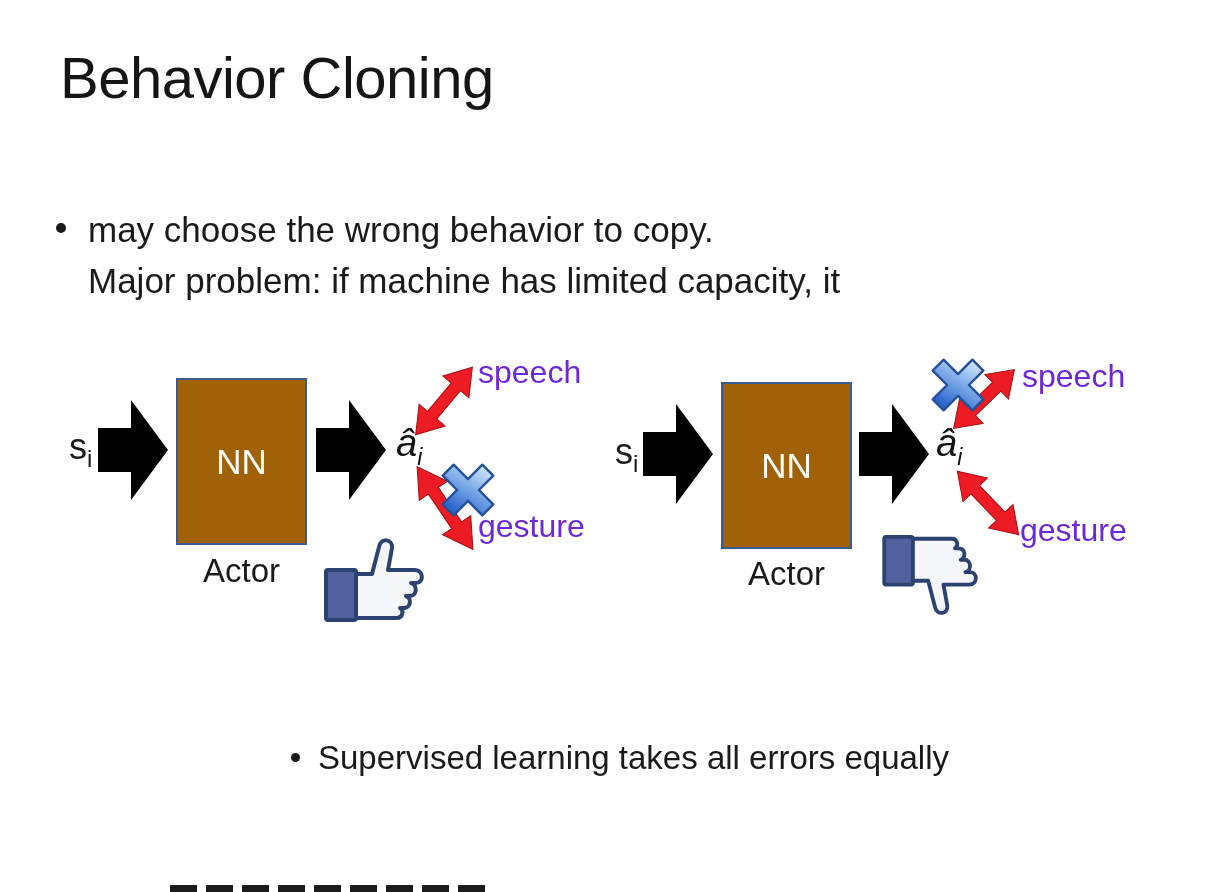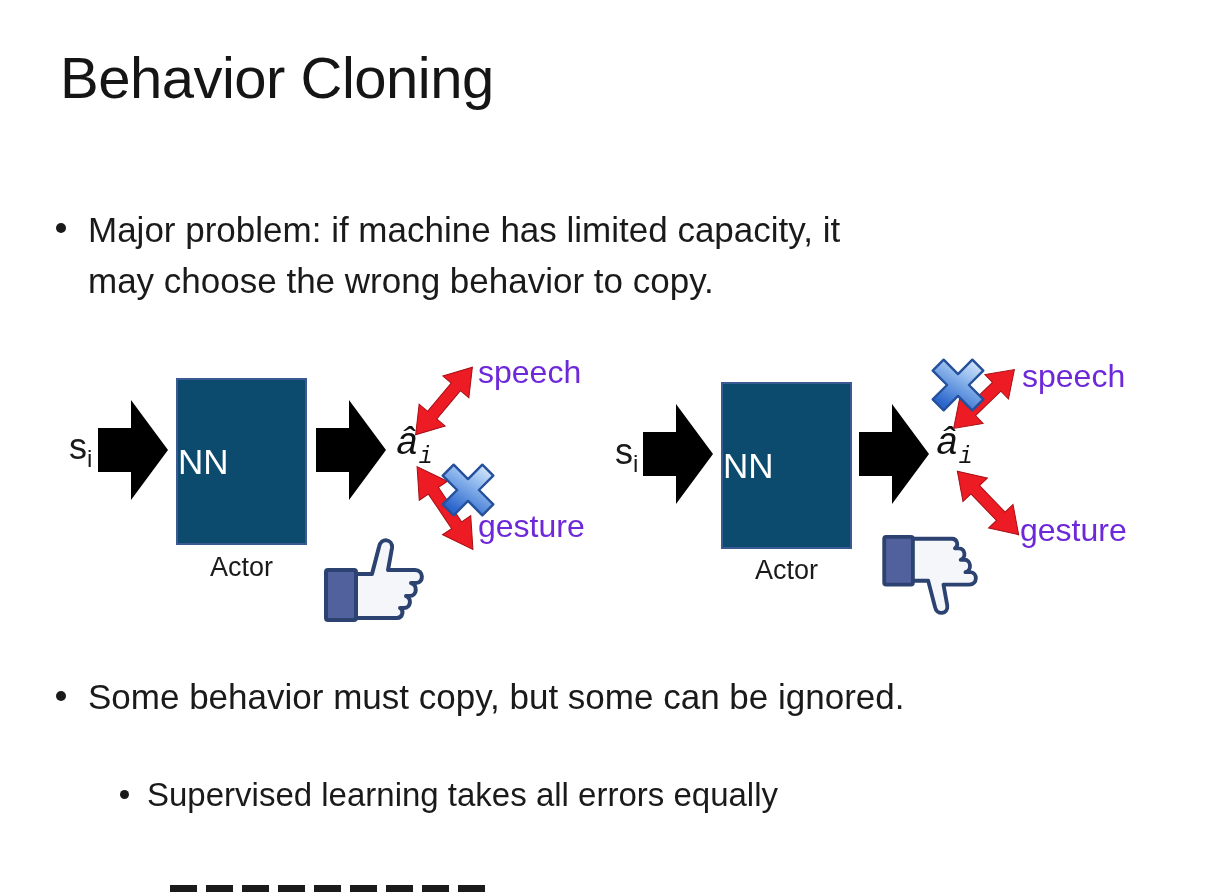--- a/index.html
+++ b/index.html
@@ -15,38 +15,38 @@
   .bullet-row { position:absolute; display:flex; align-items:flex-start; }
   .dot {
     width:10px; height:10px; border-radius:50%; background:#1a1a1a;
     flex:0 0 10px; margin-top:19px; margin-right:22px;
   }
   .dot.small { width:9px; height:9px; flex-basis:9px; margin-top:17px; margin-right:18px; }
   .b1 { left:56px; top:204px; width:1080px; }
   .b1 .txt { font-size:35px; line-height:1.47; }
   .b2 { left:56px; top:672px; width:1120px; }
   .b2 .txt { font-size:35px; line-height:1.4; }
-  .b3 { left:120px; top:773px; width:1000px; }
+  .b3 { left:120px; top:736px; width:1000px;justify-content:center; }
   .b3 .txt { font-size:33px; line-height:1.35; }
 
   .abs { position:absolute; }
   .nn-box {
-    position:absolute; width:131px; height:167px; background:#0c4a6e;
-    border:2px solid #3A5A94; display:flex; align-items:center; justify-content:flex-start;
+    position:absolute; width:131px; height:167px; background:#a16207;
+    border:2px solid #3A5A94; display:flex; align-items:center; justify-content:center;
     color:#ffffff; font-size:35px;
   }
   .io-label { position:absolute; font-size:36px;margin-left:25px; }
   .io-label sub, .out-label sub { font-size:24px; }
   .out-label {
-    position:absolute; font-family:Liberation Mono, monospace; font-style:italic;
+    position:absolute; font-family:Liberation Sans, sans-serif; font-style:italic;
     font-size:38px; color:#111;
   }
   .out-label sub { font-size:23px; }
   .branch-label { position:absolute; font-size:32px; color:#6d28d9; }
-  .actor-label { position:absolute; width:131px; text-align:center; font-size:27px; }
+  .actor-label { position:absolute; width:131px; text-align:center; font-size:33px; }
   .red-arrow { position:absolute; }
   .cross-icon { position:absolute; z-index:5; }
   .thumb { position:absolute; }
   .thumb.down svg { transform:scaleY(-1); }
   .cropped-bar {
     position:absolute; left:170px; bottom:0; width:322px; height:7px;
     background:repeating-linear-gradient(90deg,#1b1b1b 0 27px, transparent 27px 36px);
   }
 </style>
 </head>
@@ -62,22 +62,22 @@
   </defs>
 </svg>
 
 <div class="slide">
 
   <h1 class="title">Behavior Cloning</h1>
 
   <div class="bullet-row b1">
     <span class="dot"></span>
     <div class="txt">
+      <div>may choose the wrong behavior to copy.</div>
       <div>Major problem: if machine has limited capacity, it</div>
-      <div>may choose the wrong behavior to copy.</div>
     </div>
   </div>
 
   <div>
     <div class="io-label" style="left:44px; top:426px;"><span>s</span><sub>i</sub></div>
 
     <svg class="abs" style="left:98px; top:392px;" width="72" height="116" viewBox="0 0 72 116">
       <polygon points="0,36 33,36 33,8 70,58 33,108 33,80 0,80" fill="#000"></polygon>
     </svg>
 
@@ -151,24 +151,20 @@
     <div class="actor-label" style="left:721px; top:555px;">Actor</div>
 
     <div class="thumb down" style="left:880px; top:533px;">
       <svg width="104" height="86" viewBox="0 0 108 90">
         <rect x="4" y="36" width="30" height="50" rx="2" fill="#51619E" stroke="#2C4270" stroke-width="4"></rect>
         <path d="M34,84 V40 H50 L57,13 C59,3 71,5 70,14 L66,36 H93 C102,36 102,49 94,49 H89 C96,51 95,62 88,62 H84 C90,64 89,74 82,74 H78 C82,76 81,84 75,84 Z" fill="#F4F6FA" stroke="#2C4270" stroke-width="4" stroke-linejoin="round"></path>
       </svg>
     </div>
   </div>
 
-  <div class="bullet-row b2">
-    <span class="dot"></span>
-    <div class="txt">Some behavior must copy, but some can be ignored.</div>
-  </div>
 
   <div class="bullet-row b3">
     <span class="dot small"></span>
     <div class="txt">Supervised learning takes all errors equally</div>
   </div>
 
   <div class="cropped-bar"></div>
 
 </div>
 

